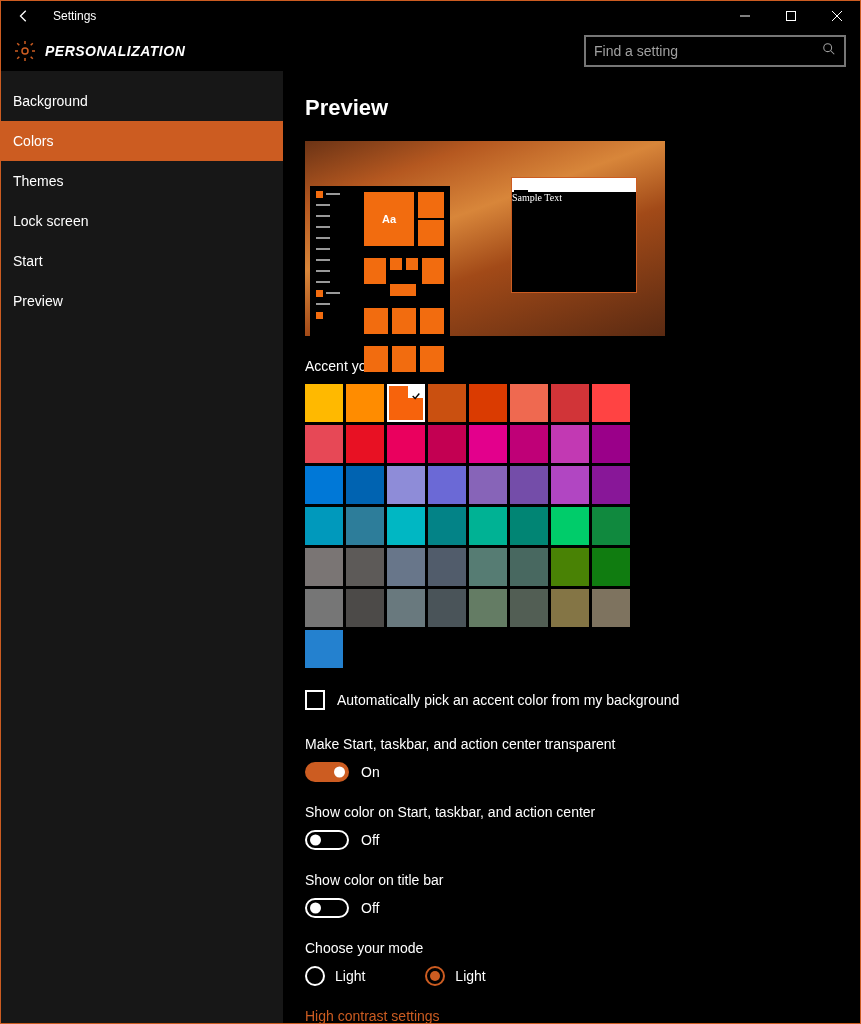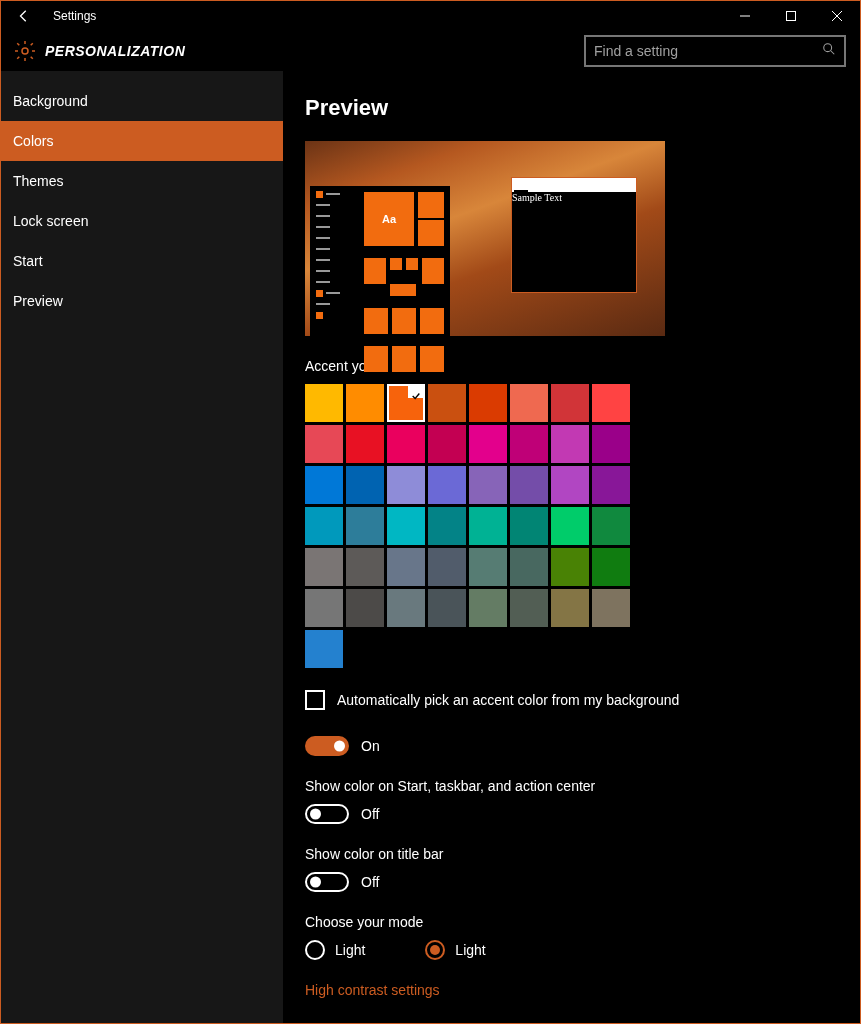--- a/index.html
+++ b/index.html
@@ -286,20 +286,21 @@
         <div class="swatch" style="background: rgb(36, 129, 207);"></div>
       </div>
 
     <div class="checkbox-row">
       <div class="chkbox"></div>
       <div style="font-size:14px;">Automatically pick an accent color from my background</div>
     </div>
 
     <div id="toggles">
         <div class="setting">
+          <div class="label">Make Start, taskbar, and action center transparent</div>
           <div class="toggle-row">
             <div class="toggle on">
               <div class="knob"></div>
             </div>
             <div class="toggle-label">On</div>
           </div>
         </div>
         <div class="setting">
           <div class="label">Show color on Start, taskbar, and action center</div>
           <div class="toggle-row">

